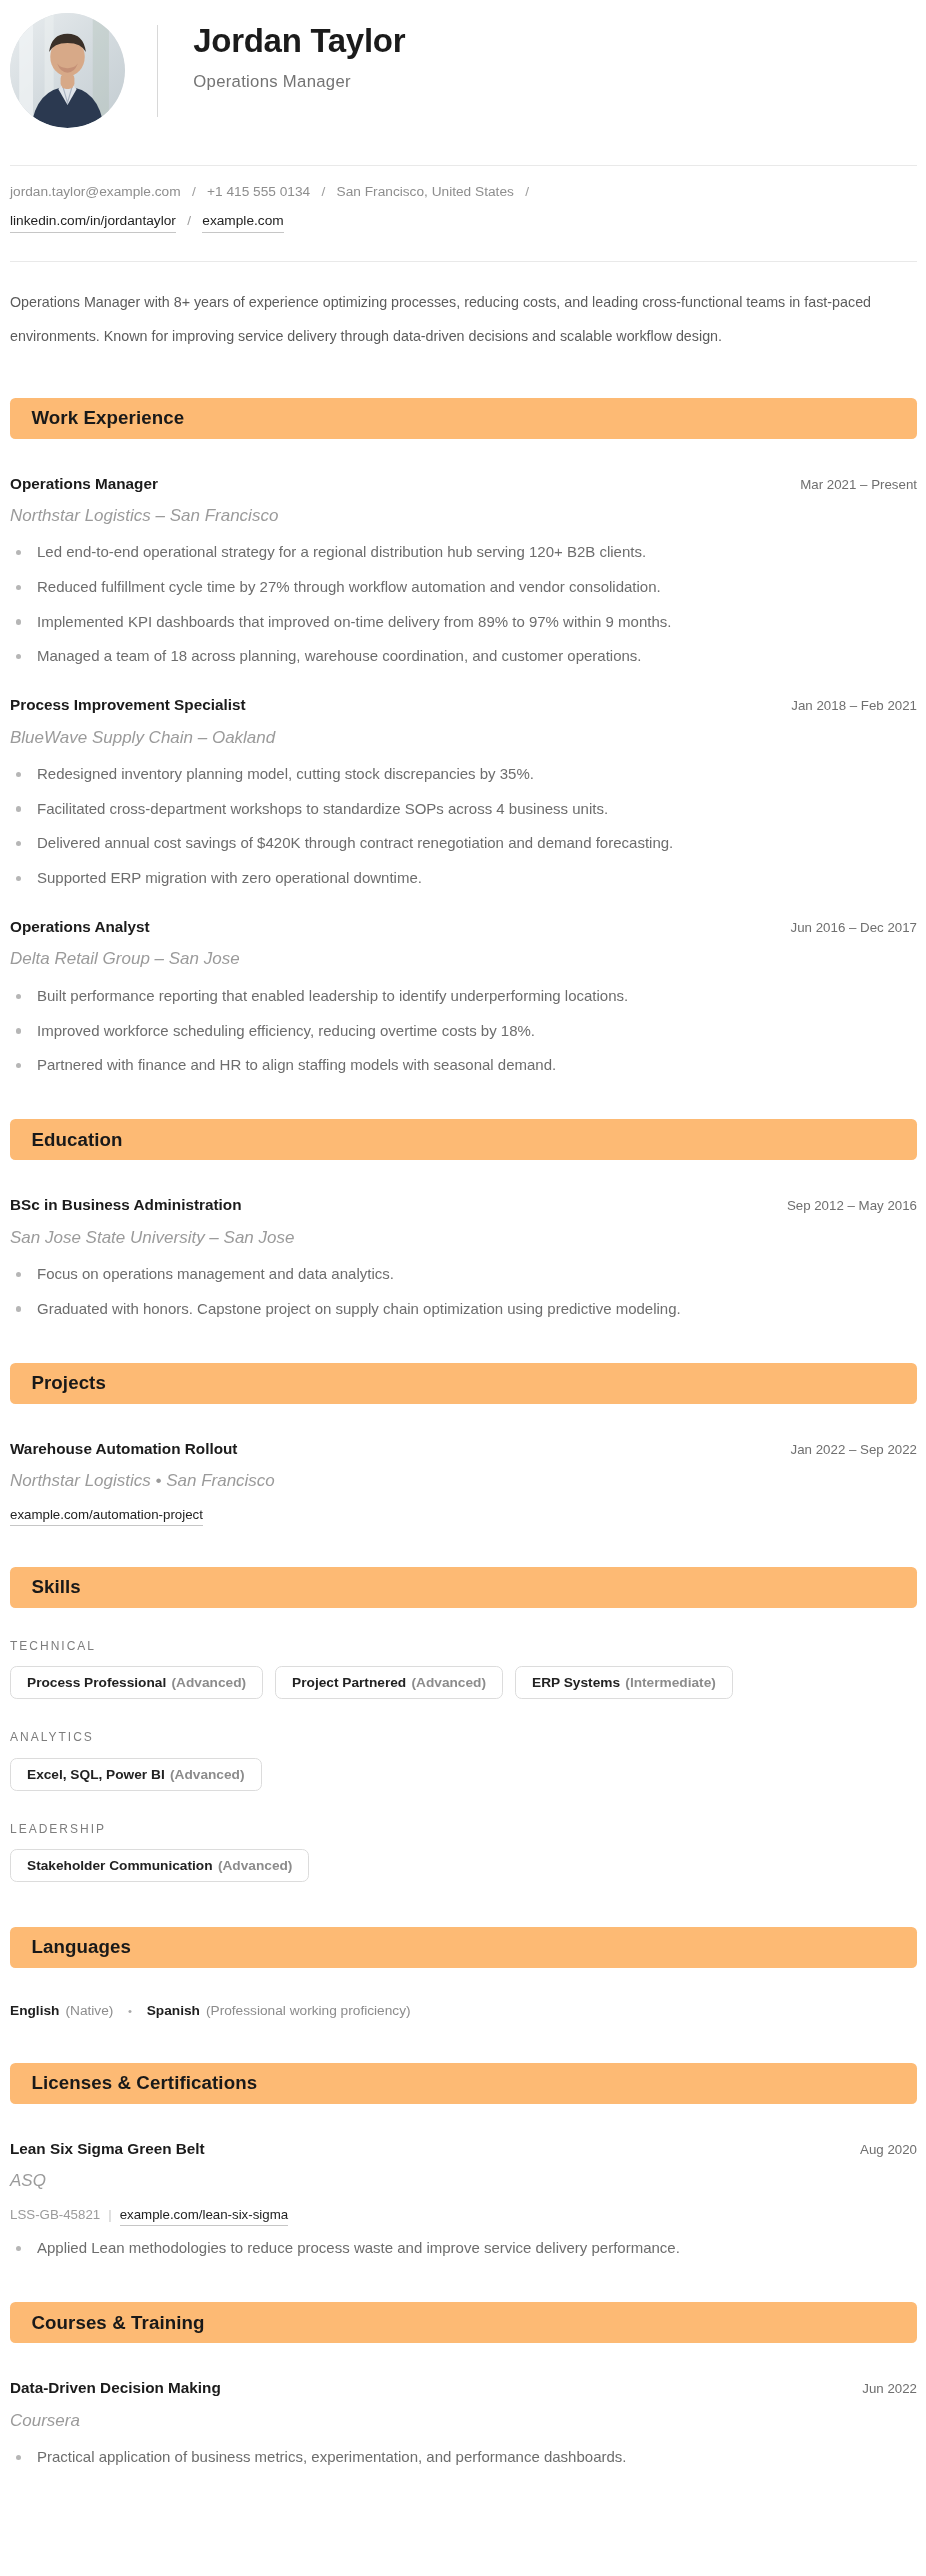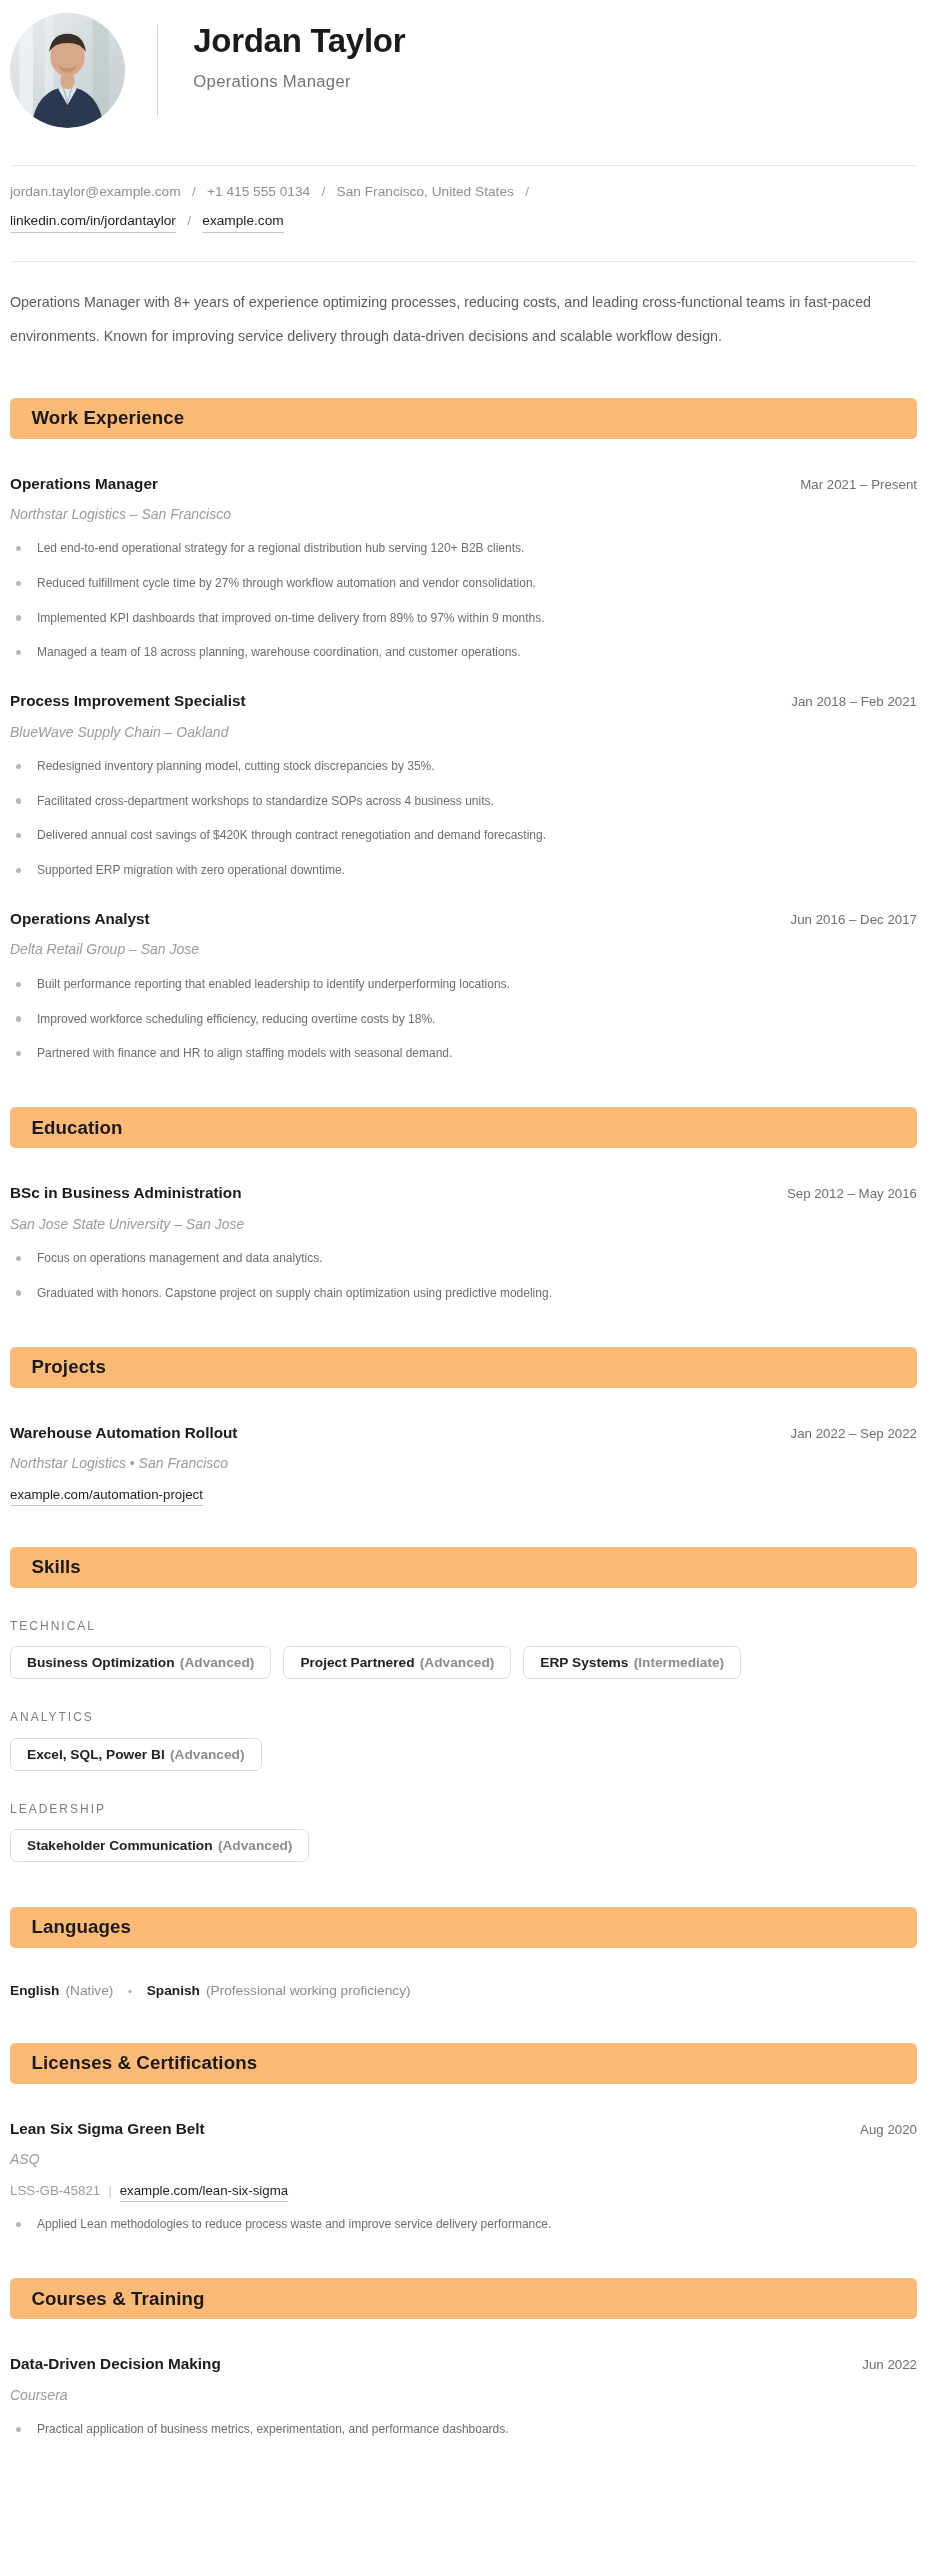--- a/index.html
+++ b/index.html
@@ -31,26 +31,26 @@
   
   .band{background:#fdba74;border-radius:5.3px;margin-top:45px;padding:0 21.4px;height:41px;display:flex;align-items:center;}
   .band h2{font-size:18.7px;font-weight:700;color:#191919;margin:0;letter-spacing:0.1px;}
 
   
   .entry{margin-top:31px;}
   .band + .entry{margin-top:36px;}
   .ehead{display:flex;justify-content:space-between;align-items:baseline;}
   .etitle{font-size:15.3px;font-weight:700;color:#1b1b1b;margin:0;}
   .edate{font-size:13.3px;color:#6f6f6f;white-space:nowrap;margin-left:20px;}
-  .esub{margin-top:13.3px;font-size:14px;font-style:italic;color:#9b9b9b;}
+  .esub{margin-top:13.3px;font-size:17px;font-style:italic;color:#9b9b9b;}
   .credline{margin-top:16px;font-size:13.3px;}
   .credid{color:#9b9b9b;}
   .credsep{color:#c9c9c9;margin:0 8px;}
   ul.bullets{list-style:none;margin:17.4px 0 0 0;padding:0;}
-  .bullets li{position:relative;padding-left:27px;font-size:12px;color:#6d6d6d;line-height:18px;margin-bottom:16.7px;}
+  .bullets li{position:relative;padding-left:27px;font-size:15px;color:#6d6d6d;line-height:18px;margin-bottom:16.7px;}
   .bullets li:last-child{margin-bottom:0;}
   .bullets li::before{content:"";position:absolute;left:6px;top:6.7px;width:5.3px;height:5.3px;border-radius:50%;background:#b6b6b6;}
 
   
   .skill-label{margin-top:31px;font-size:12px;letter-spacing:2px;color:#7d7d7d;}
   .chips{display:flex;flex-wrap:wrap;gap:12px;margin-top:13.3px;}
   .chip{border:1.3px solid #dcdcdc;border-radius:6.7px;padding:8px 16px;font-size:13.7px;background:#fff;white-space:nowrap;}
   .chip .cname{color:#222;font-weight:700;}
   .chip .clevel{color:#8c8c8c;margin-left:5.3px;font-weight:700;}
 
@@ -187,21 +187,21 @@
           <span class="edate">Jan 2022 – Sep 2022</span>
         </div>
         <div class="esub">Northstar Logistics • San Francisco</div>
         <div class="credline"><a class="clink">example.com/automation-project</a></div>
       </section>
       <div class="band">
         <h2>Skills</h2>
       </div>
       <div class="skill-label">TECHNICAL</div>
       <div class="chips">
-        <span class="chip"><span class="cname">Business Optimization</span><span class="clevel">(Advanced)</span></span>
+        <span class="chip"><span class="cname">Process Professional</span><span class="clevel">(Advanced)</span></span>
         <span class="chip"><span class="cname">Project Partnered</span><span class="clevel">(Advanced)</span></span>
         <span class="chip"><span class="cname">ERP Systems</span><span class="clevel">(Intermediate)</span></span>
       </div>
       <div class="skill-label">ANALYTICS</div>
       <div class="chips">
         <span class="chip"><span class="cname">Excel, SQL, Power BI</span><span class="clevel">(Advanced)</span></span>
       </div>
       <div class="skill-label">LEADERSHIP</div>
       <div class="chips">
         <span class="chip"><span class="cname">Stakeholder Communication</span><span class="clevel">(Advanced)</span></span>

